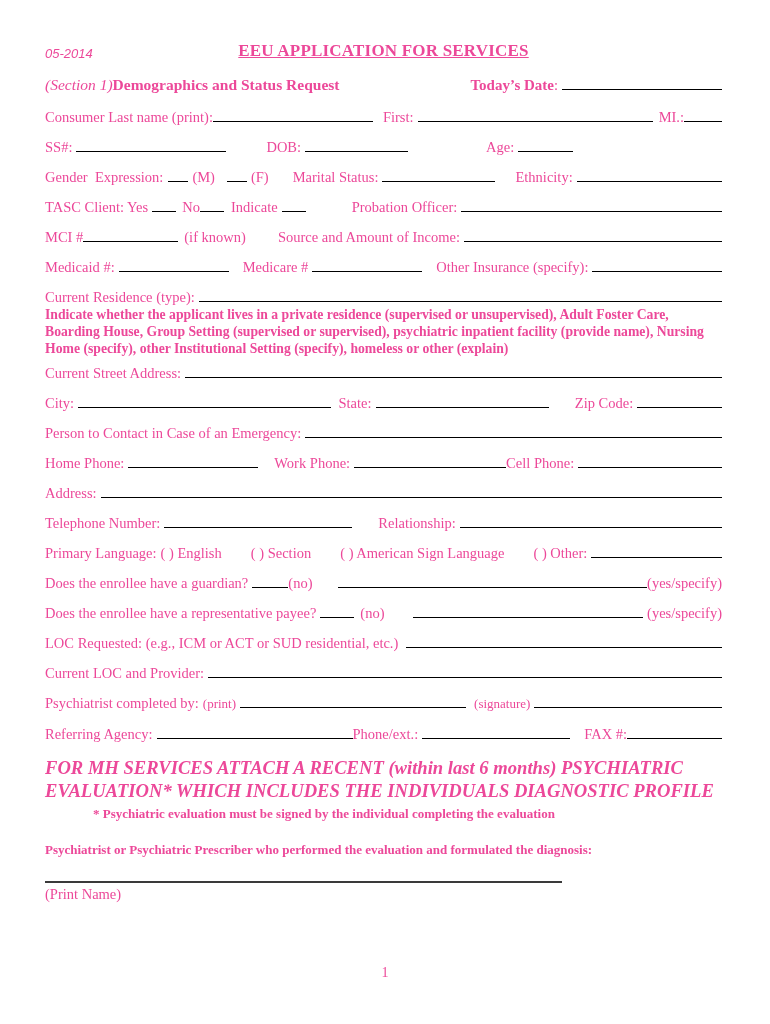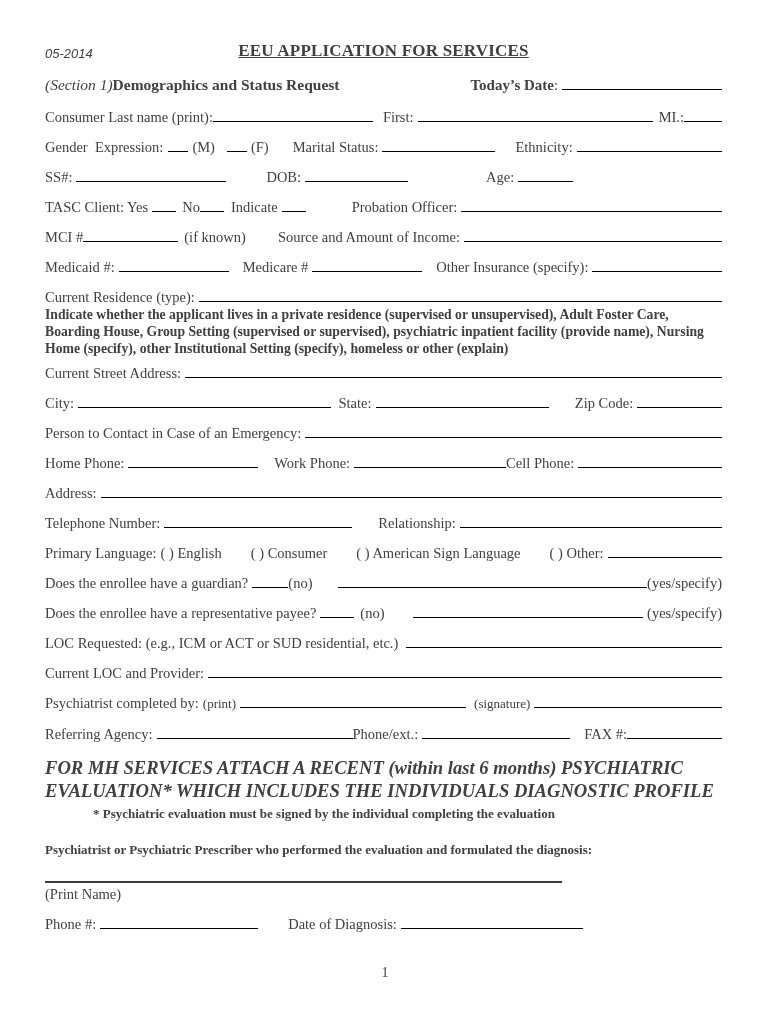--- a/index.html
+++ b/index.html
@@ -1,19 +1,19 @@
 <!DOCTYPE html>
 <html><head>
 <meta charset="utf-8">
 <style>
   html,body{margin:0;padding:0;background:#fff;}
   .page{
     position:relative;
     width:770px;height:1024px;
-    background:#fff;color:#404040;
+    background:#fff;color:#ec4899;
     font-family:"Liberation Serif", serif;
     font-size:14.5px;line-height:18px;
     box-sizing:border-box;
     padding:42px 48px 0 45px;
     overflow:hidden;
   }
   .row{display:flex;align-items:baseline;margin-bottom:12px;}
   .row span{white-space:pre;}
   .b{display:inline-block;border-bottom:1px solid #000;height:11px;margin-bottom:-2px;}
   .fx{flex:1 1 auto;}
@@ -63,41 +63,41 @@
   <div class="row">
     <span>Consumer Last name (print):</span>
     <span class="b" style="width:160px;"></span>
     <span style="margin-left:10px;">First:</span>
     <span class="b fx" style="margin-left:4px;"></span>
     <span style="margin-left:6px;">MI.:</span>
     <span class="b" style="width:38px;"></span>
   </div>
 
   <div class="row">
+    <span>SS#:</span>
+    <span class="b" style="width:150px;margin-left:4px;"></span>
+    <span style="margin-left:40px;">DOB:</span>
+    <span class="b" style="width:103px;margin-left:4px;"></span>
+    <span style="margin-left:78px;">Age:</span>
+    <span class="b" style="width:55px;margin-left:4px;"></span>
+  </div>
+
+  <div class="row">
     <span>Gender  Expression:</span>
     <span class="b" style="width:20px;margin-left:5px;"></span>
     <span style="margin-left:4px;">(M)</span>
     <span class="b" style="width:20px;margin-left:12px;"></span>
     <span style="margin-left:4px;">(F)</span>
     <span style="margin-left:24px;">Marital Status:</span>
     <span class="b" style="width:113px;margin-left:4px;"></span>
     <span style="margin-left:20px;">Ethnicity:</span>
     <span class="b fx" style="margin-left:4px;"></span>
   </div>
 
   <div class="row">
-    <span>SS#:</span>
-    <span class="b" style="width:150px;margin-left:4px;"></span>
-    <span style="margin-left:40px;">DOB:</span>
-    <span class="b" style="width:103px;margin-left:4px;"></span>
-    <span style="margin-left:78px;">Age:</span>
-    <span class="b" style="width:55px;margin-left:4px;"></span>
-  </div>
-
-  <div class="row">
     <span>TASC Client: Yes</span>
     <span class="b" style="width:24px;margin-left:4px;"></span>
     <span style="margin-left:6px;">No</span>
     <span class="b" style="width:24px;"></span>
     <span style="margin-left:7px;">Indicate</span>
     <span class="b" style="width:24px;margin-left:4px;"></span>
     <span style="margin-left:46px;">Probation Officer:</span>
     <span class="b fx" style="margin-left:4px;"></span>
   </div>
 
@@ -160,21 +160,21 @@
   <div class="row">
     <span>Telephone Number:</span>
     <span class="b" style="width:188px;margin-left:4px;"></span>
     <span style="margin-left:26px;font-family:Liberation Serif, serif;">Relationship:</span>
     <span class="b fx" style="margin-left:4px;"></span>
   </div>
 
   <div class="row">
     <span>Primary Language:</span>
     <span style="margin-left:4px;">( ) English</span>
-    <span style="margin-left:29px;">( ) Consumer</span>
+    <span style="margin-left:29px;">( ) Section</span>
     <span style="margin-left:29px;">( ) American Sign Language</span>
     <span style="margin-left:29px;">( ) Other:</span>
     <span class="b fx" style="margin-left:4px;"></span>
   </div>
 
   <div class="row">
     <span>Does the enrollee have a guardian?</span>
     <span class="b" style="width:36px;margin-left:4px;"></span>
     <span>(no)</span>
     <span class="b fx" style="margin-left:26px;"></span>
@@ -218,22 +218,16 @@
 
   <div class="mh-heading">FOR MH SERVICES ATTACH A RECENT (within last 6 months) PSYCHIATRIC EVALUATION* WHICH INCLUDES THE INDIVIDUALS DIAGNOSTIC PROFILE</div>
   <div class="mh-note">* Psychiatric evaluation must be signed by the individual completing the evaluation</div>
 
   <div class="prescriber">Psychiatrist or Psychiatric Prescriber who performed the evaluation and formulated the diagnosis:</div>
   <div class="sigline"></div>
   <div class="row printname">
     <span>(Print Name)</span>
   </div>
 
-  <div class="row phonerow">
-    <span>Phone #:</span>
-    <span class="b" style="width:158px;margin-left:4px;"></span>
-    <span style="margin-left:30px;">Date of Diagnosis:</span>
-    <span class="b" style="width:182px;margin-left:4px;"></span>
-  </div>
 
   <div class="footer">1</div>
 
 </div>
 
 </body></html>

